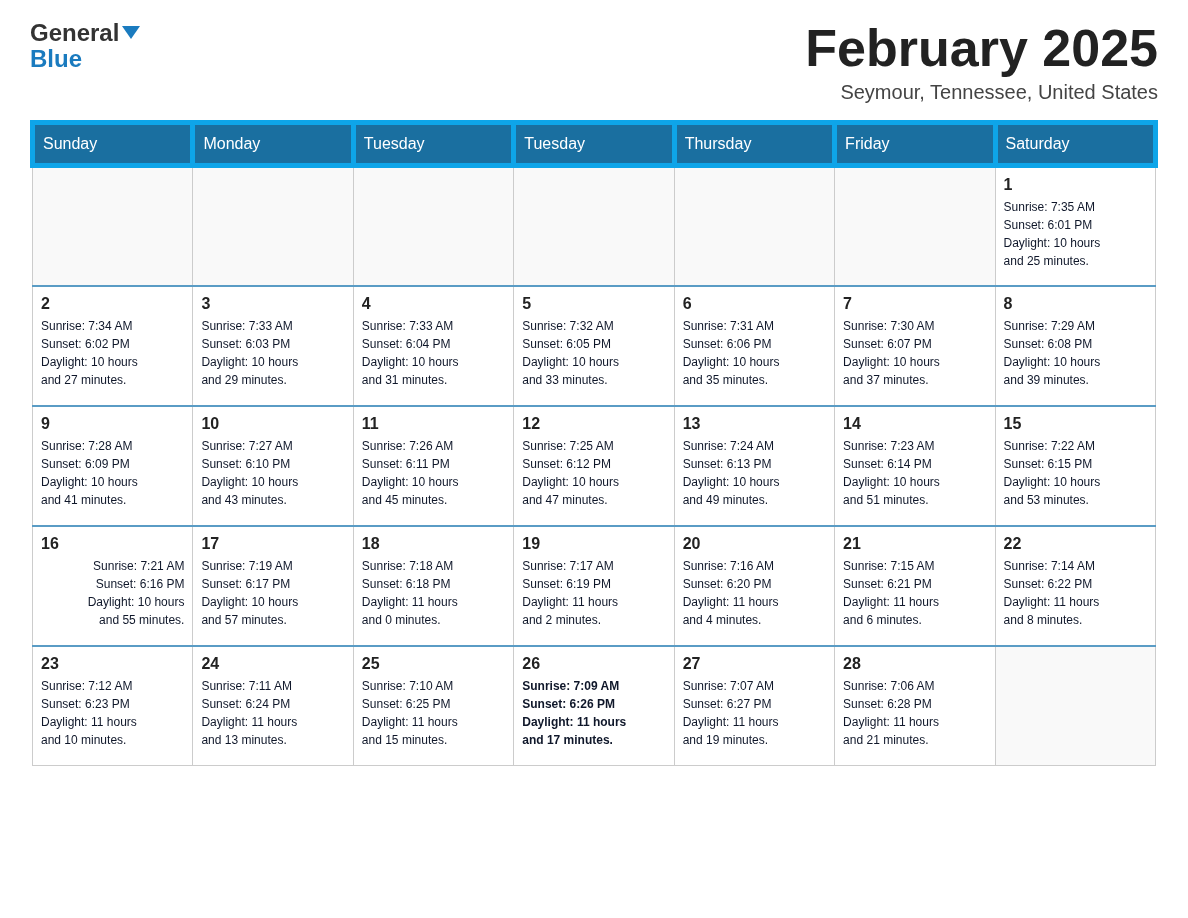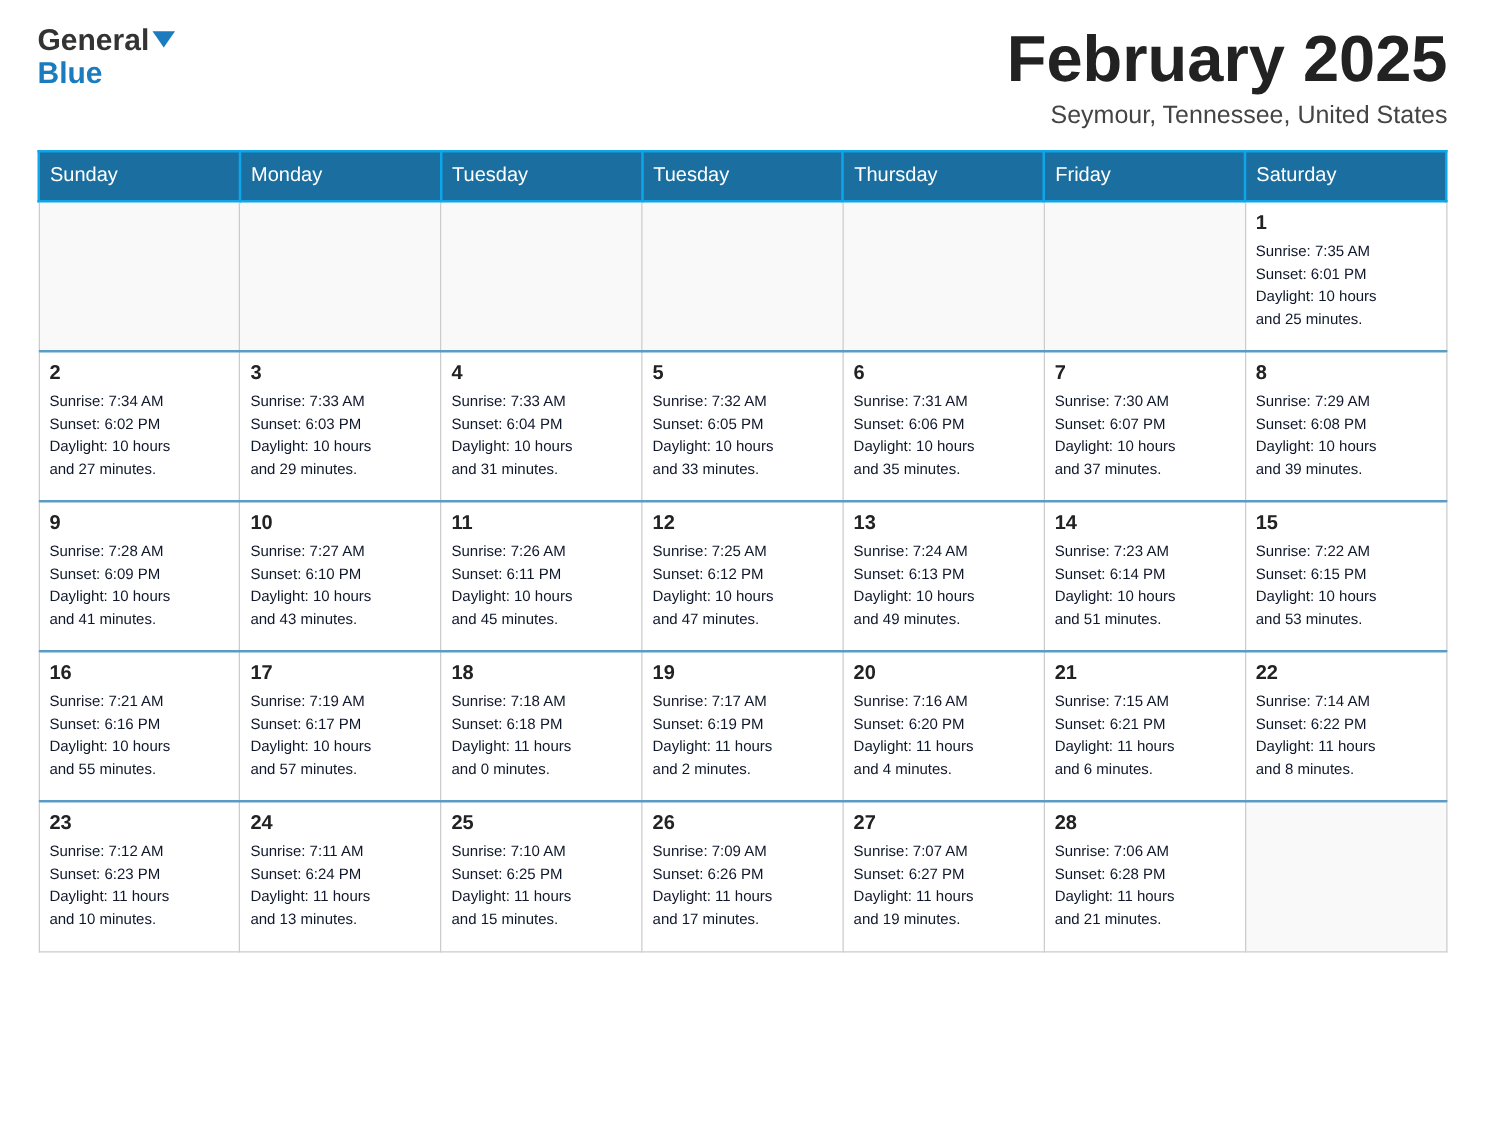--- a/index.html
+++ b/index.html
@@ -51,21 +51,21 @@
       border-collapse: collapse;
       border: 1px solid #aaa;
     }
     .calendar th {
       background-color: #1a6fa0;
       color: #fff;
       padding: 10px 8px;
       font-size: 16px;
       font-weight: normal;
       text-align: left;
-      border: 2px solid #0ea5e9;
+      border: 5px solid #0ea5e9;
     }
     .calendar td {
       vertical-align: top;
       padding: 8px;
       border: 1px solid #ccc;
       width: 14.28%;
       min-height: 120px;
       height: 120px;
     }
     .day-number {
@@ -225,21 +225,21 @@
           <div class="day-number">15</div>
           <div class="day-info" style="white-space: pre-line;">Sunrise: 7:22 AM
 Sunset: 6:15 PM
 Daylight: 10 hours
 and 53 minutes.</div>
         </td>
       </tr>
       <tr style="border-top: 2px solid rgb(90, 156, 197); border-radius: 12px;">
         <td>
           <div class="day-number">16</div>
-          <div class="day-info" style="white-space: pre-line;">Sunrise: 7:21 AM
+          <div class="day-info" style="white-space: pre-line; text-align: right;">Sunrise: 7:21 AM
 Sunset: 6:16 PM
 Daylight: 10 hours
 and 55 minutes.</div>
         </td>
         <td>
           <div class="day-number">17</div>
           <div class="day-info" style="white-space: pre-line;">Sunrise: 7:19 AM
 Sunset: 6:17 PM
 Daylight: 10 hours
 and 57 minutes.</div>
@@ -297,21 +297,21 @@
         </td>
         <td>
           <div class="day-number">25</div>
           <div class="day-info" style="white-space: pre-line;">Sunrise: 7:10 AM
 Sunset: 6:25 PM
 Daylight: 11 hours
 and 15 minutes.</div>
         </td>
         <td>
           <div class="day-number">26</div>
-          <div class="day-info" style="white-space: pre-line;">Sunrise: 7:09 AM
+          <div class="day-info" style="white-space: pre-line; font-weight: bold;">Sunrise: 7:09 AM
 Sunset: 6:26 PM
 Daylight: 11 hours
 and 17 minutes.</div>
         </td>
         <td>
           <div class="day-number">27</div>
           <div class="day-info" style="white-space: pre-line;">Sunrise: 7:07 AM
 Sunset: 6:27 PM
 Daylight: 11 hours
 and 19 minutes.</div>

